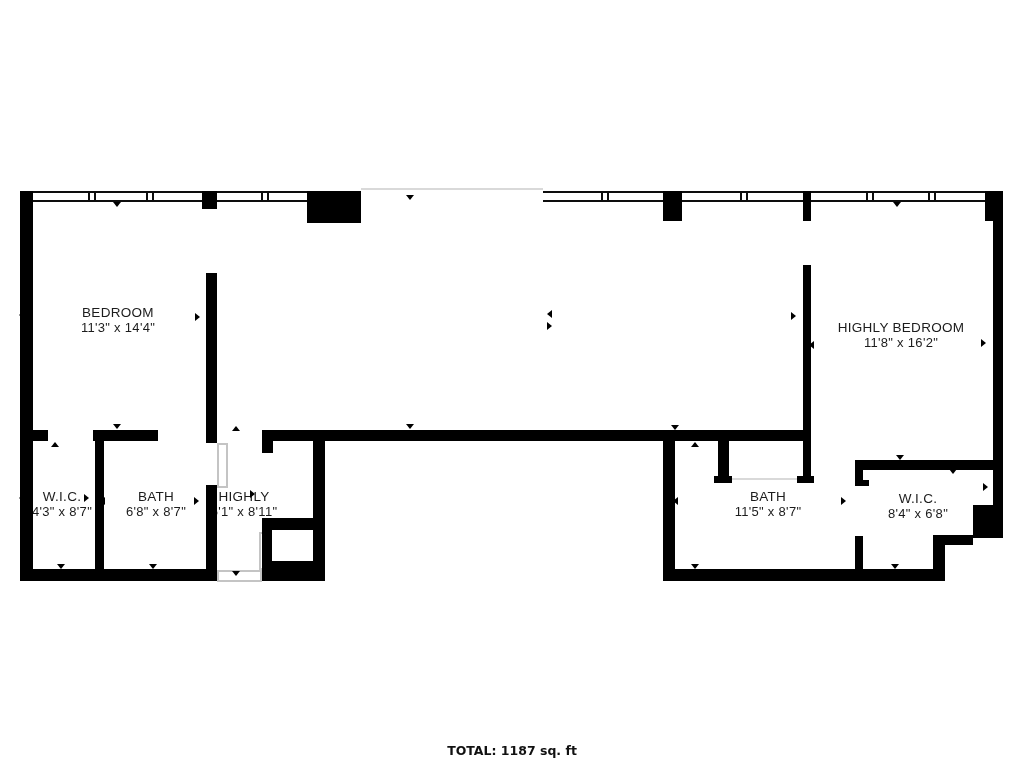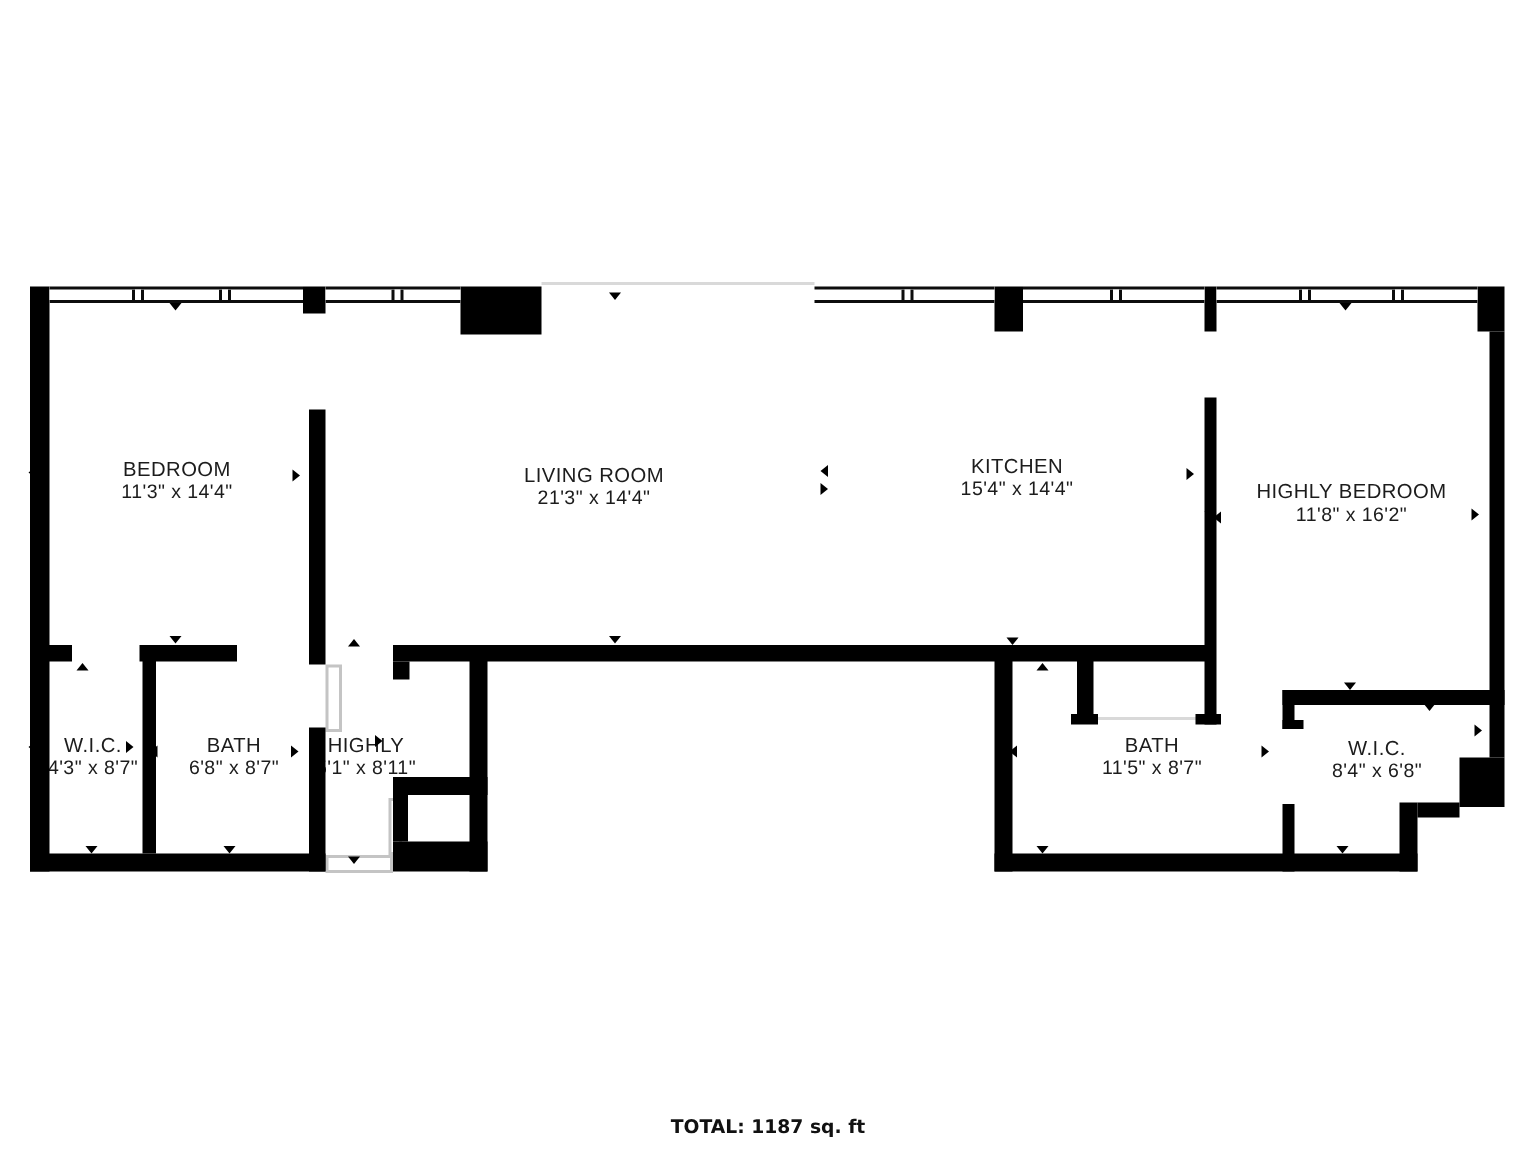--- a/index.html
+++ b/index.html
@@ -27,28 +27,20 @@
   .f-disc{top:741px;font-size:8.5px;letter-spacing:.3px;color:#c9c9c9;}
 </style>
 </head>
 <body>
 
 <div id="stage">
 
   <div class="room-label" style="left:38px;top:267px;width:160px;">
     <div class="room-name">BEDROOM</div>
     <div class="room-dims">11'3" x 14'4"</div>
-  </div>
-  <div class="room-label" style="left:316px;top:271px;width:160px;">
-    <div class="room-name">LIVING ROOM</div>
-    <div class="room-dims">21'3" x 14'4"</div>
-  </div>
-  <div class="room-label" style="left:598px;top:265px;width:160px;">
-    <div class="room-name">KITCHEN</div>
-    <div class="room-dims">15'4" x 14'4"</div>
   </div>
   <div class="room-label" style="left:806px;top:282px;width:190px;">
     <div class="room-name">HIGHLY BEDROOM</div>
     <div class="room-dims">11'8" x 16'2"</div>
   </div>
   <div class="room-label" style="left:22px;top:451px;width:80px;">
     <div class="room-name">W.I.C.</div>
     <div class="room-dims">4'3" x 8'7"</div>
   </div>
   <div class="room-label" style="left:116px;top:451px;width:80px;">

